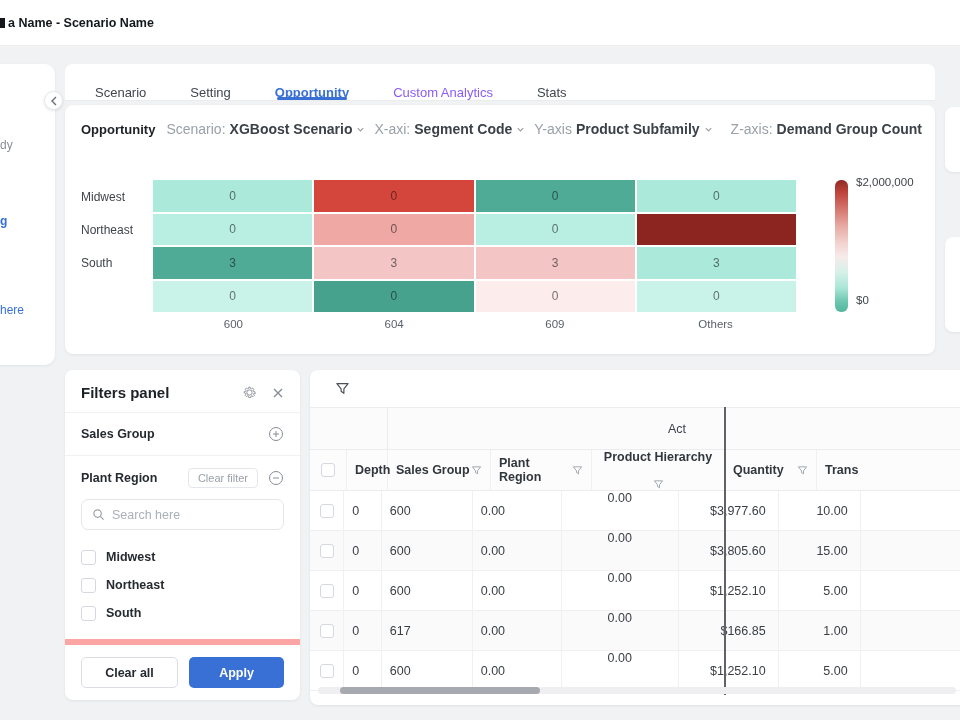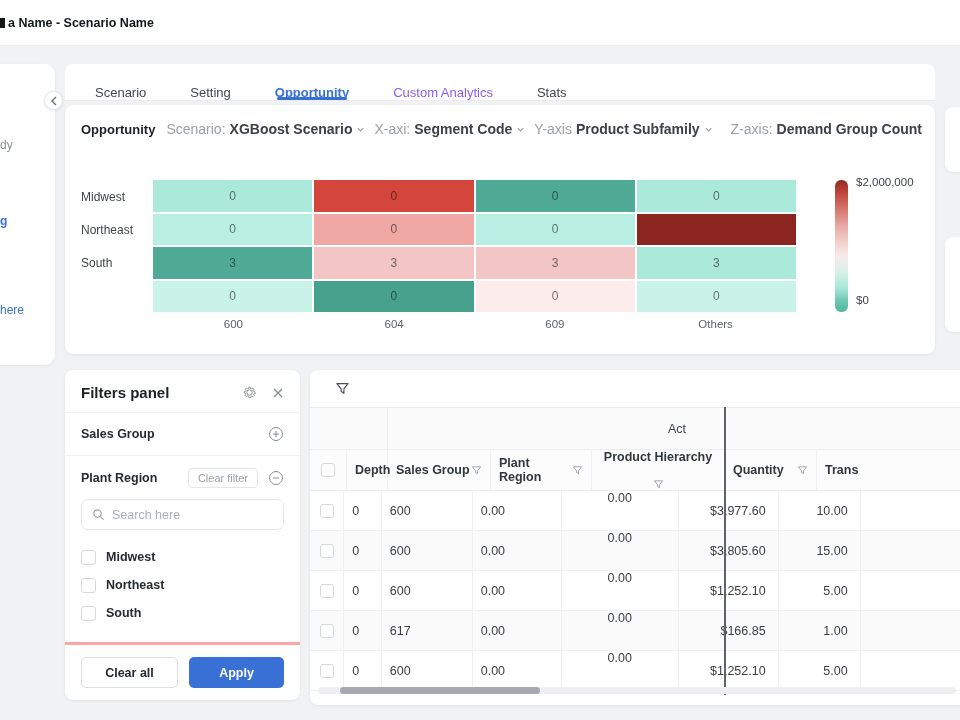--- a/index.html
+++ b/index.html
@@ -68,21 +68,21 @@
   #active-filter { padding:12px 16px 0; }
   #af-row { display:flex; align-items:center; }
   #af-row .flabel { flex:1; }
   #clear-filter-chip { font-size:11px; color:#9aa0a8; border:1px solid #e4e6ea; border-radius:4px; padding:3px 9px; background:#fff; margin-right:10px; }
   #search-box { margin-top:11px; height:31px; border:1px solid #e4e6ea; border-radius:7px; display:flex; align-items:center; padding:0 10px; gap:7px; background:#fff; }
   #search-box input { border:none; outline:none; font-size:12.5px; flex:1; min-width:0; font-family:inherit; color:#333; background:transparent; }
   #search-box input::placeholder { color:#aab0b8; }
   #options { margin-top:13px; display:flex; flex-direction:column; }
   .option-row { height:28px; display:flex; align-items:center; gap:10px; }
   .cb { width:15px; height:15px; border:1.5px solid #d5d8dd; border-radius:3px; background:#fff; flex:0 0 auto; }
-  #filters-footer { position:absolute; left:0; right:0; bottom:0; border-top:3px solid #fca5a5; padding:12px 16px; display:flex; gap:11px; }
+  #filters-footer { position:absolute; left:0; right:0; bottom:0; border-top:6px solid #fca5a5; padding:12px 16px; display:flex; gap:11px; }
   .btn { height:31px; flex:1; border-radius:5px; font-size:12.5px; font-weight:bold; font-family:inherit; display:flex; align-items:center; justify-content:center; cursor:default; }
   #btn-clear-all { background:#fff; border:1px solid #dadde2; color:#262b31; }
   #btn-apply { background:var(--accent,#3870d6); border:none; color:#fff; }
 
   
   #table-card { left:310px; top:370px; width:656px; height:335px; border-radius:8px 0 0 8px; overflow:hidden; }
   #tc-toolbar { height:37px; display:flex; align-items:center; padding-left:25px; color:#4b5057; }
   .trow { display:flex; }
   #tc-group-row { height:43px; background:#fbfbfc; border-top:1px solid #ececee; border-bottom:1px solid #ececee; font-size:12.5px; color:#3c4149; }
   .gcell { display:flex; align-items:center; justify-content:center; border-right:1px solid #ececee; }

